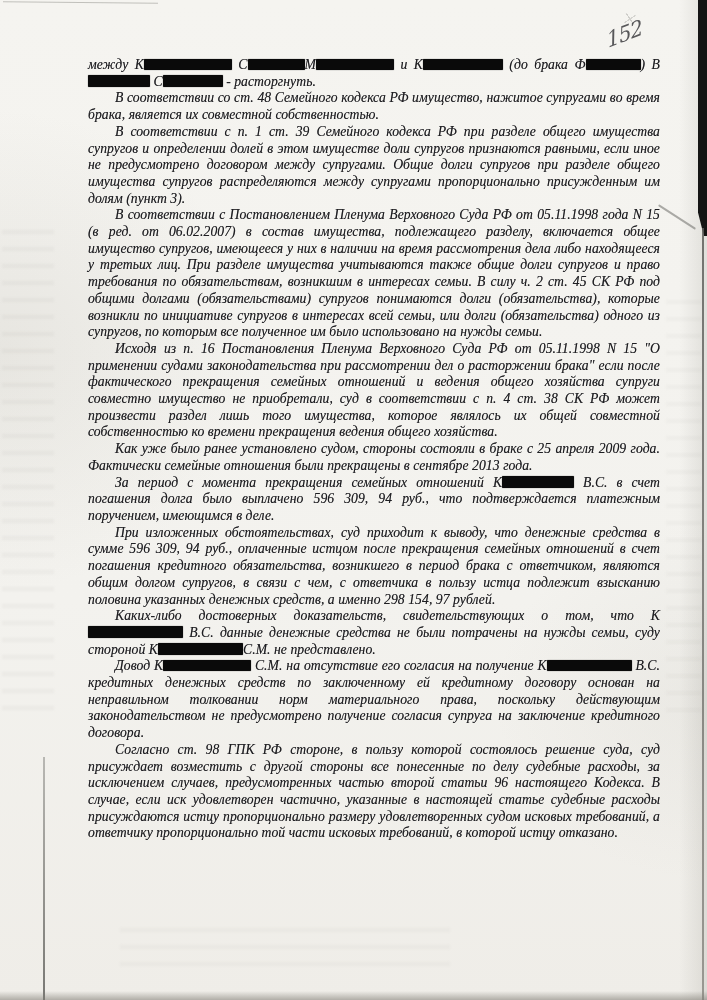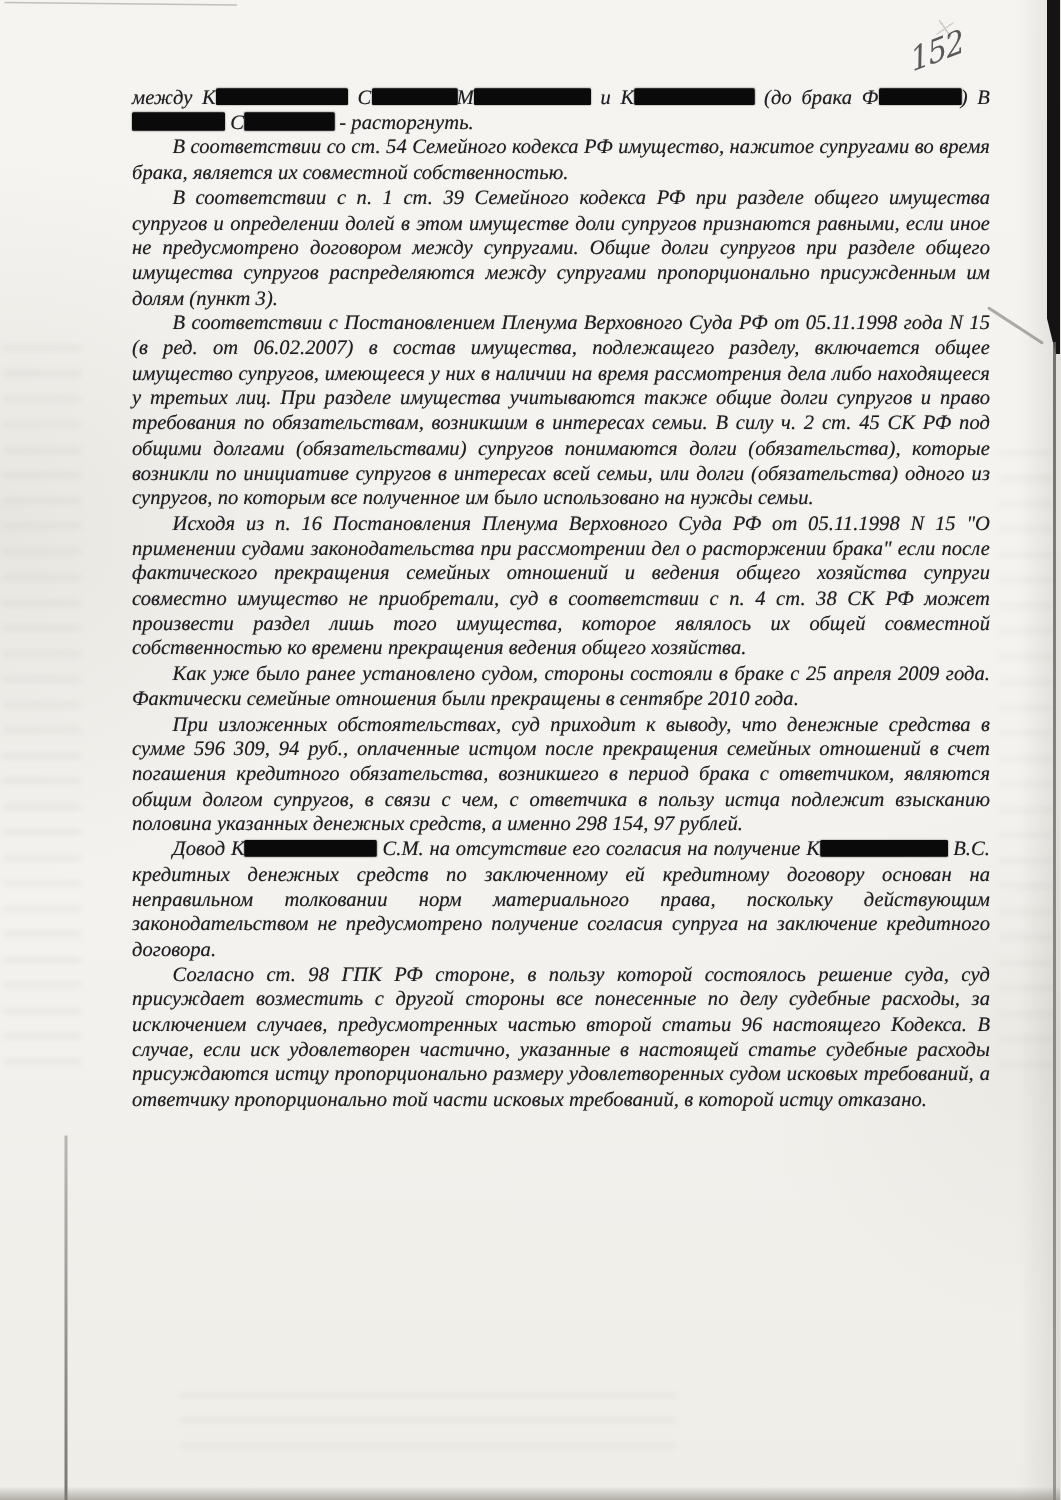--- a/index.html
+++ b/index.html
@@ -92,26 +92,28 @@
   <div class="topline"></div>
   <div class="ghost g1"></div>
   <div class="ghost g2"></div>
   <div class="ghost g3"></div>
 
   <div class="pencil-scribble"></div>
   <div class="handwritten">152</div>
 
   <div class="textblock">
       <p>между К<span class="redaction" style="width: 88px; background: rgb(10, 10, 10);"></span> С<span class="redaction" style="width: 57px; background: rgb(10, 10, 10);"></span>М<span class="redaction" style="width: 78px; background: rgb(10, 10, 10);"></span> и К<span class="redaction" style="width: 80px; background: rgb(10, 10, 10);"></span> (до брака Ф<span class="redaction" style="width: 55px; background: rgb(10, 10, 10);"></span>) В<span class="redaction" style="width: 62px; background: rgb(10, 10, 10);"></span> С<span class="redaction" style="width: 60px; background: rgb(10, 10, 10);"></span> - расторгнуть.</p>
-      <p class="indent">В соответствии со ст. 54 Семейного кодекса РФ имущество, нажитое супругами во время брака, является их совместной собственностью.</p>
+      <p class="indent">В соответствии со ст. 48 Семейного кодекса РФ имущество, нажитое супругами во время брака, является их совместной собственностью.</p>
       <p class="indent">В соответствии с п. 1 ст. 39 Семейного кодекса РФ при разделе общего имущества супругов и определении долей в этом имуществе доли супругов признаются равными, если иное не предусмотрено договором между супругами. Общие долги супругов при разделе общего имущества супругов распределяются между супругами пропорционально присужденным им долям (пункт 3).</p>
       <p class="indent">В соответствии с Постановлением Пленума Верховного Суда РФ от 05.11.1998 года N 15 (в ред. от 06.02.2007) в состав имущества, подлежащего разделу, включается общее имущество супругов, имеющееся у них в наличии на время рассмотрения дела либо находящееся у третьих лиц. При разделе имущества учитываются также общие долги супругов и право требования по обязательствам, возникшим в интересах семьи. В силу ч. 2 ст. 45 СК РФ под общими долгами (обязательствами) супругов понимаются долги (обязательства), которые возникли по инициативе супругов в интересах всей семьи, или долги (обязательства) одного из супругов, по которым все полученное им было использовано на нужды семьи.</p>
       <p class="indent">Исходя из п. 16 Постановления Пленума Верховного Суда РФ от 05.11.1998 N 15 "О применении судами законодательства при рассмотрении дел о расторжении брака" если после фактического прекращения семейных отношений и ведения общего хозяйства супруги совместно имущество не приобретали, суд в соответствии с п. 4 ст. 38 СК РФ может произвести раздел лишь того имущества, которое являлось их общей совместной собственностью ко времени прекращения ведения общего хозяйства.</p>
-      <p class="indent">Как уже было ранее установлено судом,  стороны состояли в браке с   25 апреля 2009 года. Фактически семейные отношения были прекращены в сентябре 2010 года.</p>
+      <p class="indent">Как уже было ранее установлено судом,  стороны состояли в браке с   25 апреля 2009 года. Фактически семейные отношения были прекращены в сентябре 2013 года.</p>
+      <p class="indent">За период с момента прекращения семейных отношений К<span class="redaction" style="width: 72px; background: rgb(10, 10, 10);"></span> В.С. в счет погашения долга было выплачено 596 309, 94 руб., что подтверждается платежным поручением, имеющимся в деле.</p>
       <p class="indent">При изложенных обстоятельствах,  суд приходит  к выводу, что денежные средства в сумме 596 309, 94 руб., оплаченные истцом после прекращения семейных отношений в счет погашения кредитного обязательства, возникшего в период брака с ответчиком, являются общим долгом супругов, в связи с чем, с ответчика в пользу истца подлежит взысканию половина указанных денежных средств, а именно  298 154, 97  рублей.</p>
+      <p class="indent">Каких-либо достоверных доказательств,  свидетельствующих  о  том,  что К<span class="redaction" style="width: 95px; background: rgb(10, 10, 10);"></span> В.С. данные денежные средства не были потрачены на нужды семьи,  суду стороной К<span class="redaction" style="width: 85px; background: rgb(10, 10, 10);"></span>С.М. не представлено.</p>
       <p class="indent">Довод К<span class="redaction" style="width: 88px; background: rgb(10, 10, 10);"></span> С.М. на отсутствие его согласия  на получение К<span class="redaction" style="width: 85px; background: rgb(10, 10, 10);"></span> В.С.  кредитных денежных средств по заключенному ей кредитному  договору основан на неправильном толковании норм материального права, поскольку действующим законодательством не предусмотрено получение согласия супруга на заключение кредитного договора.</p>
       <p class="indent">Согласно ст. 98 ГПК РФ стороне, в пользу которой состоялось решение суда, суд присуждает возместить с другой стороны все понесенные по делу судебные расходы, за исключением случаев, предусмотренных частью второй статьи 96 настоящего Кодекса. В случае, если иск удовлетворен частично, указанные в настоящей статье судебные расходы присуждаются истцу пропорционально размеру удовлетворенных судом исковых требований, а ответчику пропорционально той части исковых требований, в которой истцу отказано.</p>
     </div>
 
   <div class="edge-right-shade"></div>
   <div class="edge-right-black"></div>
   <div class="edge-right-line"></div>
   <div class="crease-right"></div>
   <div class="crease-left"></div>
   <div class="bottom-shadow"></div>

